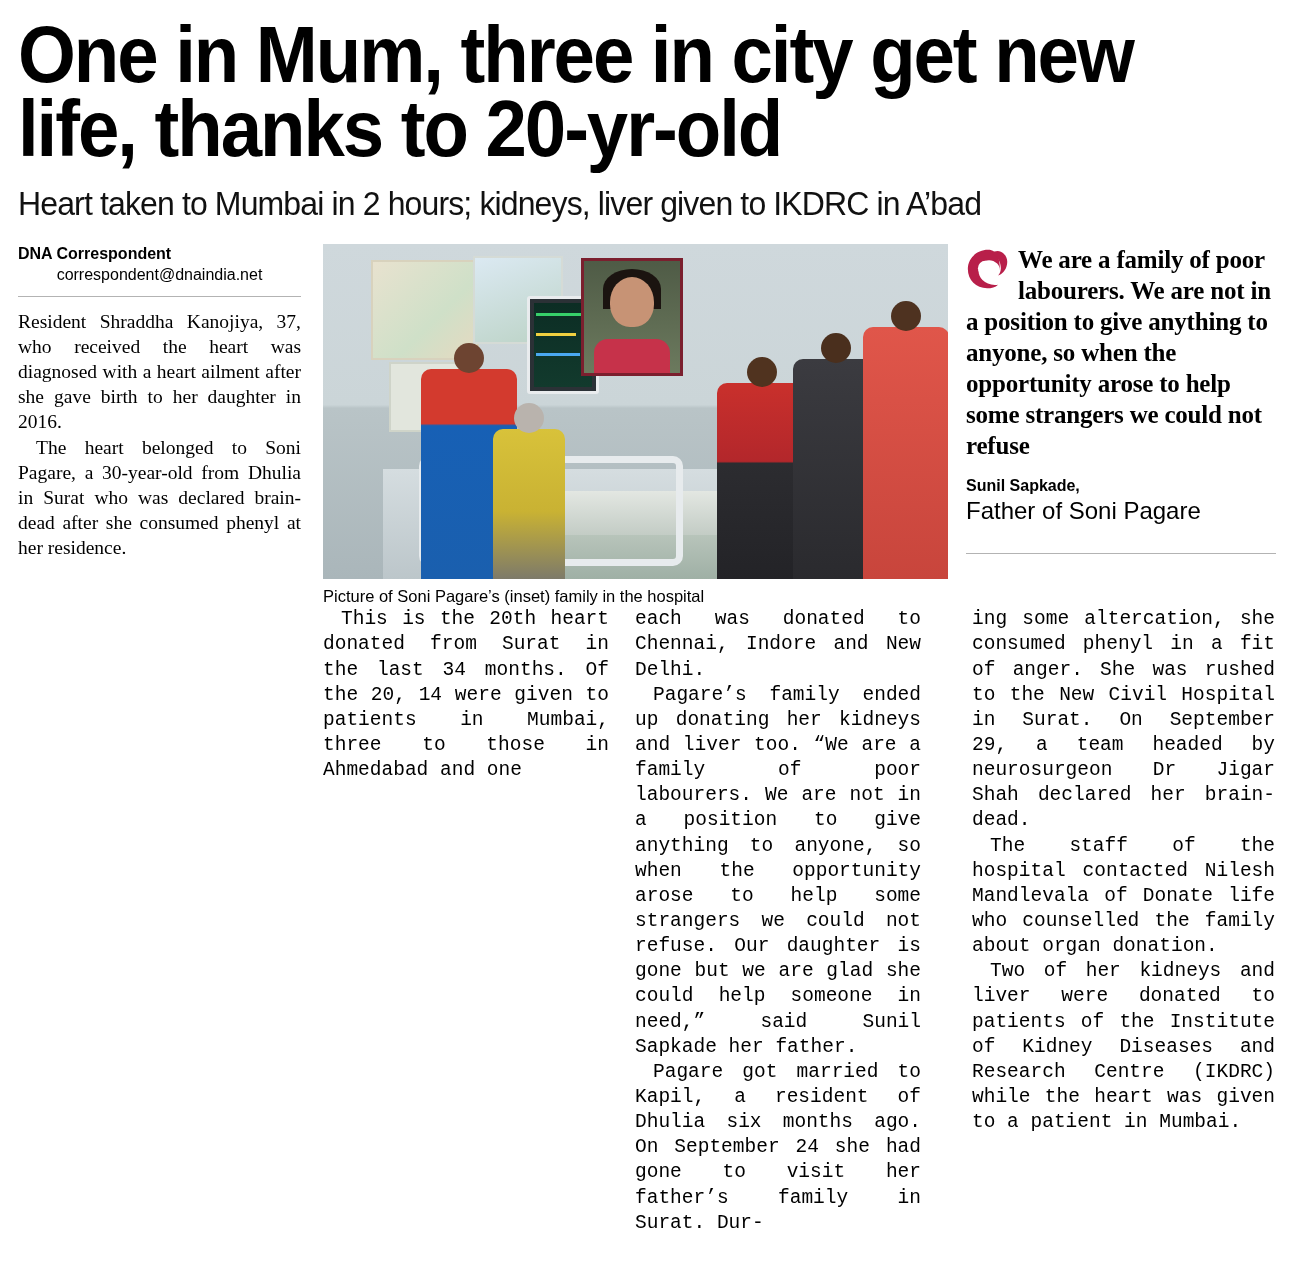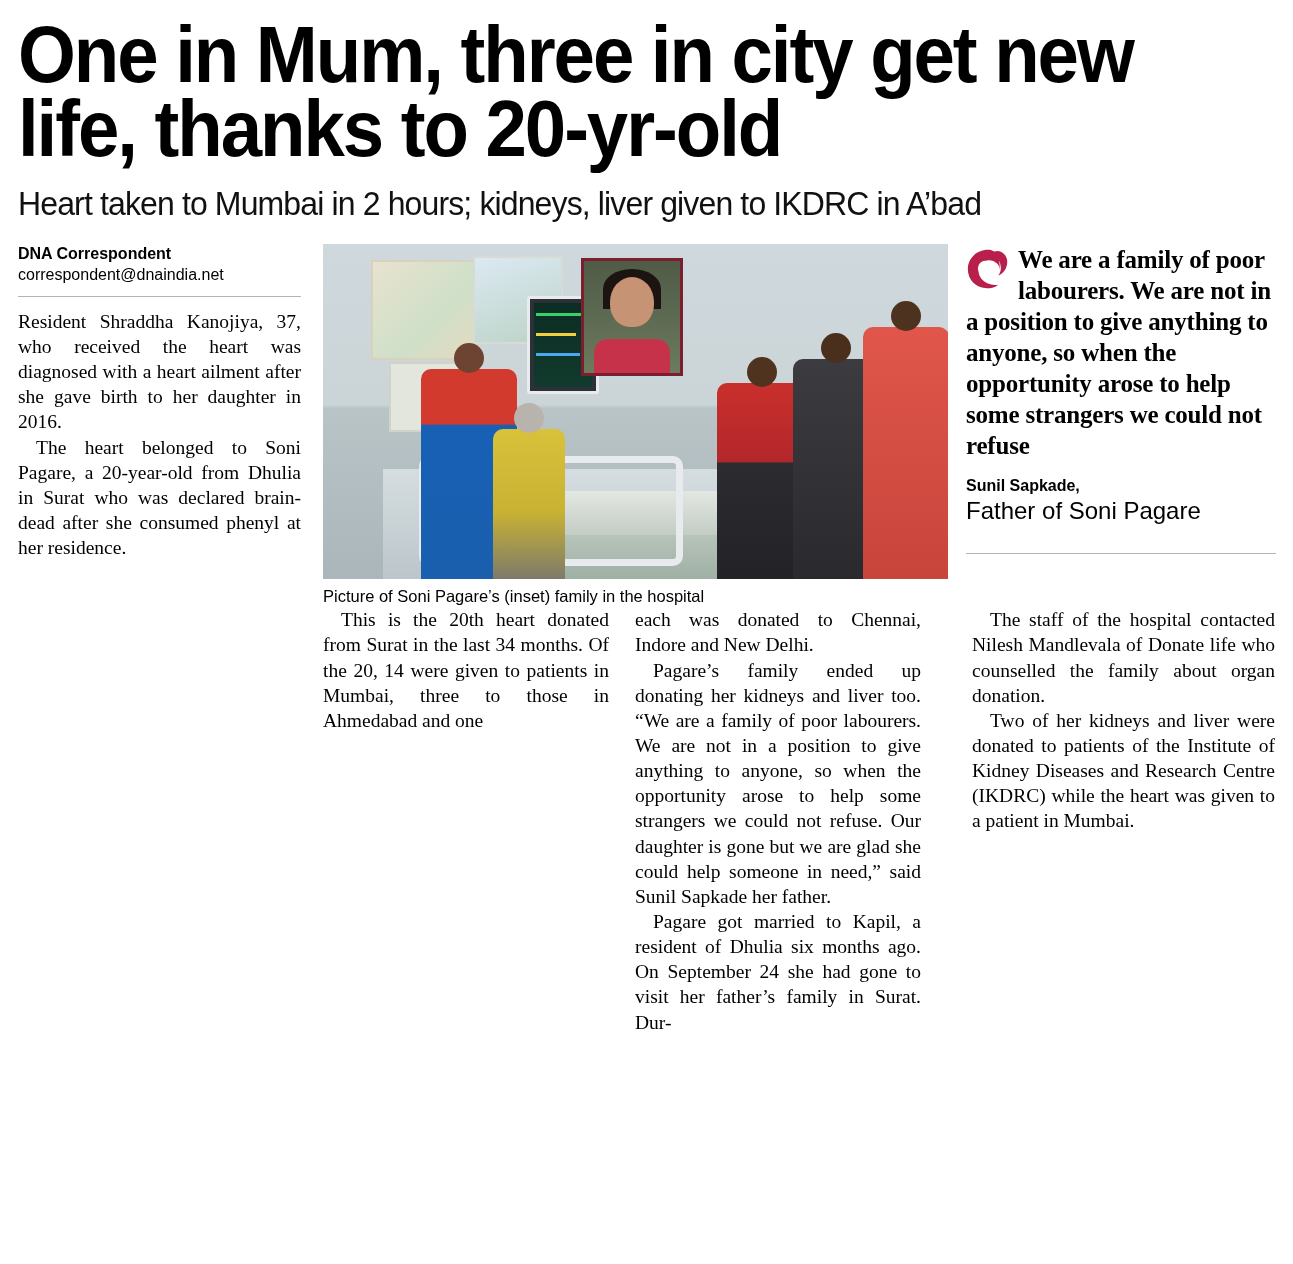--- a/index.html
+++ b/index.html
@@ -74,20 +74,21 @@
     font-family: "Liberation Sans", sans-serif;
     font-weight: bold;
     font-size: 16px;
     line-height: 1.2;
   }
   .byline-mail {
     font-family: "Liberation Sans", sans-serif;
     font-size: 16px;
     line-height: 1.3;
     margin-top: 2px;
+    text-align: center;
   }
   .rule {
     border-top: 1px solid #b3b3b3;
     margin: 10px 0 12px 0;
   }
 
   p.body {
     font-size: 19.5px;
     line-height: 1.29;
     text-align: justify;
@@ -231,20 +232,21 @@
   }
   .rule-right {
     border-top: 1px solid #b3b3b3;
     margin: 28px 0 16px 0;
   }
 
   
   .lower {
     display: flex;
     margin-top: 0;
+    font-family: Liberation Mono, monospace;
   }
   .lower .sp { flex: 0 0 305px; width:305px; padding-right:22px; box-sizing:border-box;}
   .lower .c1, .lower .c2 {
     flex: 0 0 312px; width: 312px; box-sizing: border-box; padding-right: 26px;
   }
   .lower .c3 {
     flex: 0 0 328px; width: 328px; box-sizing: border-box; padding-left: 25px;
   }
   .lower p.body:first-child { text-indent: 18px; }
 </style>
@@ -256,21 +258,21 @@
   <h1 class="headline">One in Mum, three in city get new life, thanks to 20-yr-old</h1>
   <div class="subhead">Heart taken to Mumbai in 2 hours; kidneys, liver given to IKDRC in A’bad</div>
 
   <div class="content">
 
     <div class="col-left">
       <div class="byline">DNA Correspondent</div>
       <div class="byline-mail">correspondent@dnaindia.net</div>
       <div class="rule"></div>
       <p class="body">Resident Shraddha Kanojiya, 37, who received the heart was diagnosed with a heart ailment after she gave birth to her daughter in 2016.</p>
-      <p class="body">The heart belonged to Soni Pagare, a 20-year-old from Dhulia in Surat who was declared brain-dead after she consumed phenyl at her residence.</p>
+      <p class="body">The heart belonged to Soni Pagare, a 30-year-old from Dhulia in Surat who was declared brain-dead after she consumed phenyl at her residence.</p>
     </div>
 
     <div class="col-mid">
       <div class="photo-wrap">
         <div class="photo">
           <div class="ph-wall"></div>
           <div class="ph-poster"></div>
           <div class="ph-poster2"></div>
           <div class="ph-poster3"></div>
           <div class="ph-monitor">
@@ -328,18 +330,19 @@
     <div class="sp"></div>
     <div class="c1">
       <p class="body">This is the 20th heart donated from Surat in the last 34 months. Of the 20, 14 were given to patients in Mumbai, three to those in Ahmedabad and one</p>
     </div>
     <div class="c2">
       <p class="body" style="text-indent:0">each was donated to Chennai, Indore and New Delhi.</p>
       <p class="body">Pagare’s family ended up donating her kidneys and liver too. “We are a family of poor labourers. We are not in a position to give anything to anyone, so when the opportunity arose to help some strangers we could not refuse. Our daughter is gone but we are glad she could help someone in need,” said Sunil Sapkade her father.</p>
       <p class="body">Pagare got married to Kapil, a resident of Dhulia six months ago. On September 24 she had gone to visit her father’s family in Surat. Dur-</p>
     </div>
     <div class="c3">
+      <p class="body" style="text-indent:0">ing some altercation, she consumed phenyl in a fit of anger. She was rushed to the New Civil Hospital in Surat. On September 29, a team headed by neurosurgeon Dr Jigar Shah declared her brain-dead.</p>
       <p class="body">The staff of the hospital contacted Nilesh Mandlevala of Donate life who counselled the family about organ donation.</p>
       <p class="body">Two of her kidneys and liver were donated to patients of the Institute of Kidney Diseases and Research Centre (IKDRC) while the heart was given to a patient in Mumbai.</p>
     </div>
   </div>
 
 </div>
 
 </body></html>

